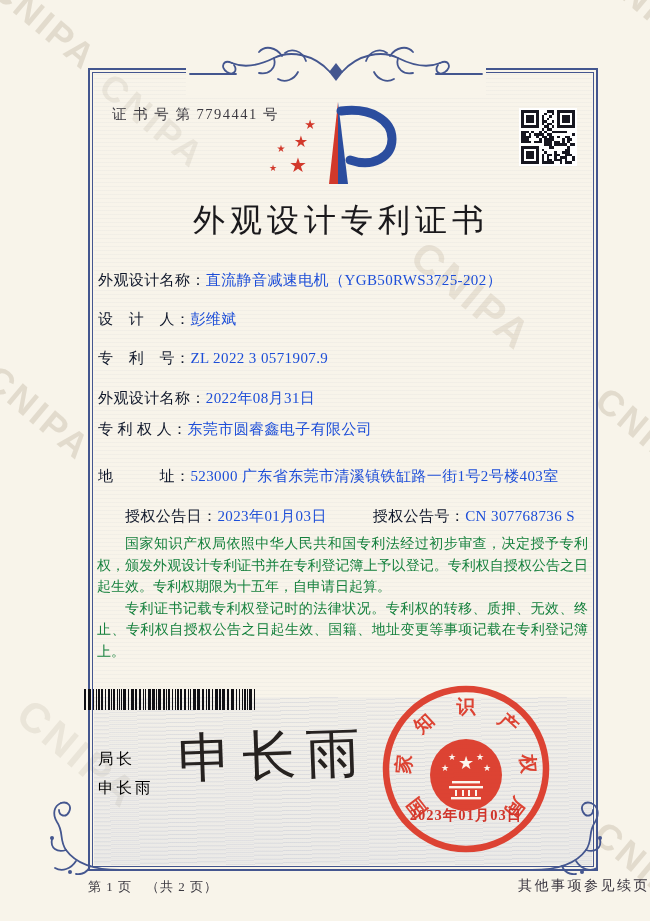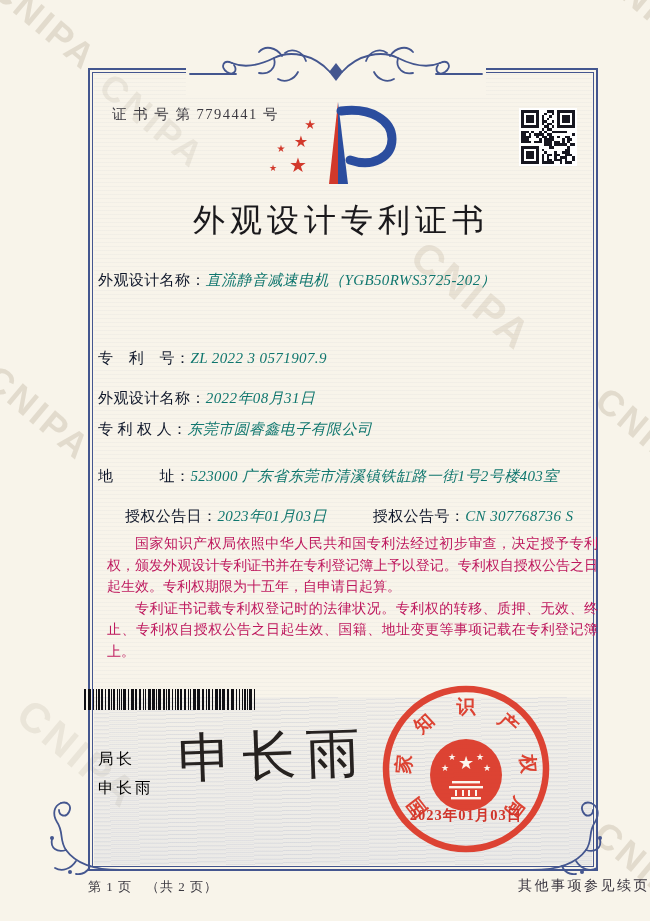--- a/index.html
+++ b/index.html
@@ -38,26 +38,26 @@
   .cert-no{position:absolute;left:112px;top:105px;font-size:14.5px;letter-spacing:1.5px;color:#3d3b42;}
   .logo{position:absolute;left:252px;top:99px;width:158px;height:88px;}
   .qr-wrap{position:absolute;left:519px;top:108px;width:58px;height:58px;background:#ffffff;padding:2px;box-sizing:border-box;}
   .title{
     position:absolute;left:88px;top:191px;width:506px;text-align:center;
     font-size:32px;font-weight:normal;letter-spacing:5px;color:#1a191c;margin-top:8px;
   }
   
   .row{position:absolute;left:98px;font-size:15px;letter-spacing:0.4px;color:#3a3840;white-space:nowrap;}
   .row .lbl{color:#0f172a;}
-  .row .val{color:#0f766e;font-style:italic;}
+  .row .val{color:#1d4ed8;}
   .row .second{margin-left:46px;}
   
   .body-text{
-    position:absolute;left:107px;top:533px;width:491px;
-    font-size:14px;line-height:21.5px;text-align:justify;color:#be185d;
+    position:absolute;left:97px;top:533px;width:491px;
+    font-size:14px;line-height:21.5px;text-align:justify;color:#15803d;
   }
   .body-text p{margin:0;text-indent:2em;}
   
   .barcode{position:absolute;left:84px;top:689px;width:174px;height:21px;}
   .director{position:absolute;left:98px;top:744px;font-size:15.5px;color:#000000;letter-spacing:3px;line-height:29px;}
   .autograph{
     position:absolute;left:178px;top:720px;font-size:54px;color:#262220;
     letter-spacing:10px;transform:rotate(-2deg);font-weight:400;white-space:nowrap;
   }
   .seal{position:absolute;left:374px;top:677px;width:184px;height:184px;opacity:0.93;}
@@ -393,20 +393,23 @@
         <rect x="18" y="20" width="1" height="1" fill="#16161f"></rect>
         <rect x="19" y="20" width="1" height="1" fill="#16161f"></rect>
       </svg>
   </div>
 
   <div class="title">外观设计专利证书</div>
 
   <div class="row" style="top:271px;">
     <span class="lbl">外观设计名称：</span><span class="val">直流静音减速电机（YGB50RWS3725-202）</span>
   </div>
+  <div class="row" style="top:310px;">
+    <span class="lbl">设　计　人：</span><span class="val">彭维斌</span>
+  </div>
   <div class="row" style="top:349px;text-align:center;">
     <span class="lbl">专　利　号：</span><span class="val">ZL 2022 3 0571907.9</span>
   </div>
   <div class="row" style="top:389px;">
     <span class="lbl">外观设计名称：</span><span class="val">2022年08月31日</span>
   </div>
   <div class="row" style="top:420px;">
     <span class="lbl">专 利 权 人：</span><span class="val">东莞市圆睿鑫电子有限公司</span>
   </div>
   <div class="row" style="top:467px;">

